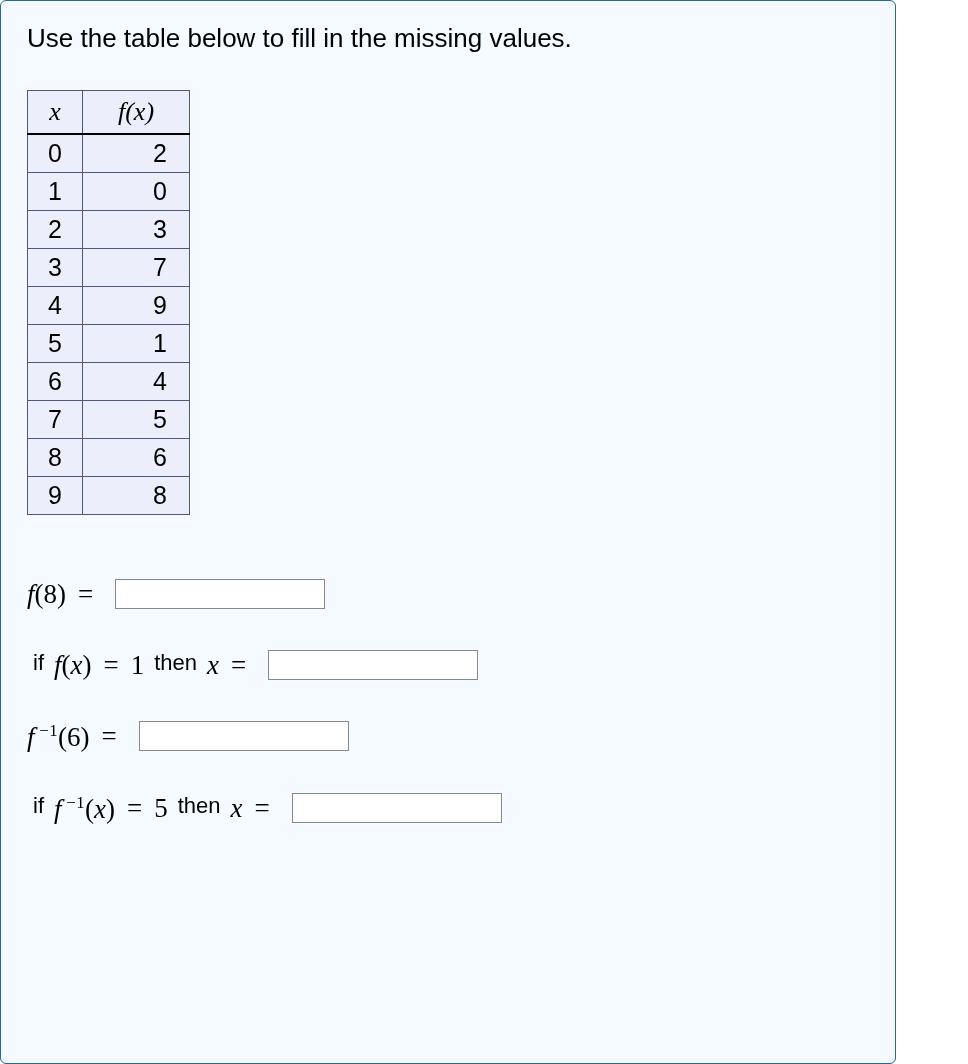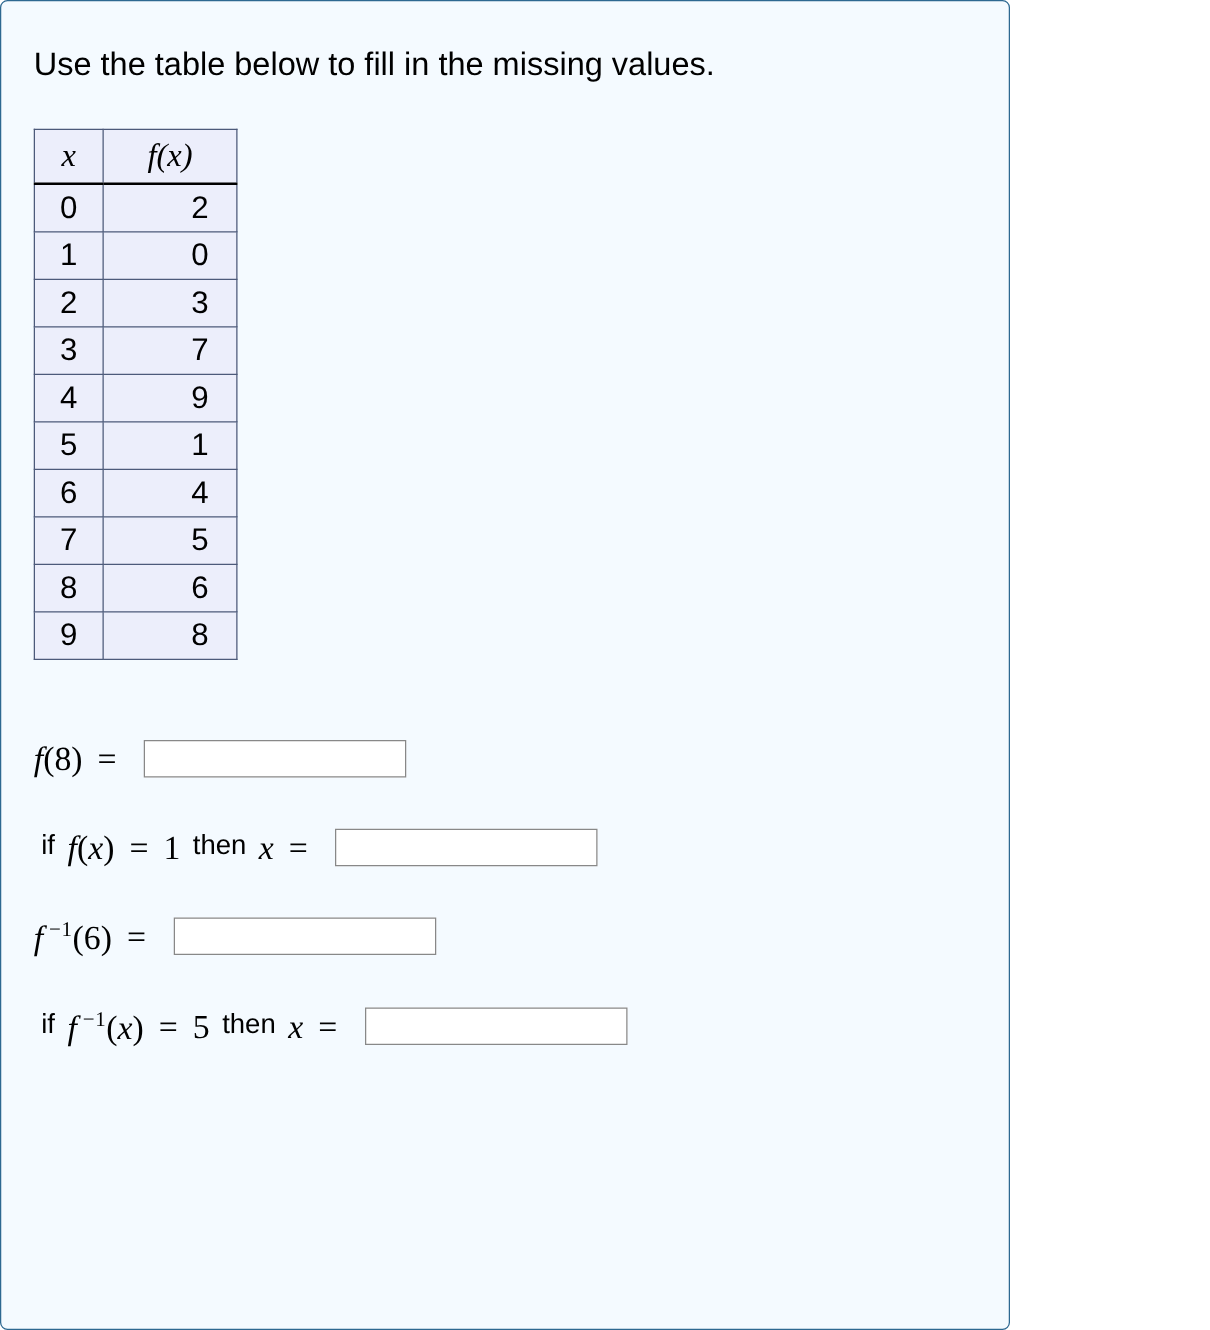--- a/index.html
+++ b/index.html
@@ -4,26 +4,26 @@
 <style>
   html, body {
     margin: 0;
     padding: 0;
     width: 968px;
     height: 1064px;
     background: #ffffff;
   }
   .panel {
     box-sizing: border-box;
-    width: 808px;
+    width: 896px;
     min-height: 1064px;
     background: #f4faff;
     border: 1px solid #2d6891;
     border-radius: 6px;
-    padding: 33px 26px;
+    padding: 20px 26px;
     font-family: "Helvetica Neue", Arial, sans-serif;
     color: #000;
   }
   .prompt {
     font-size: 26px;
     margin: 0 0 34px 0;
     line-height: 1.35;
   }
   table.func {
     border-collapse: collapse;

